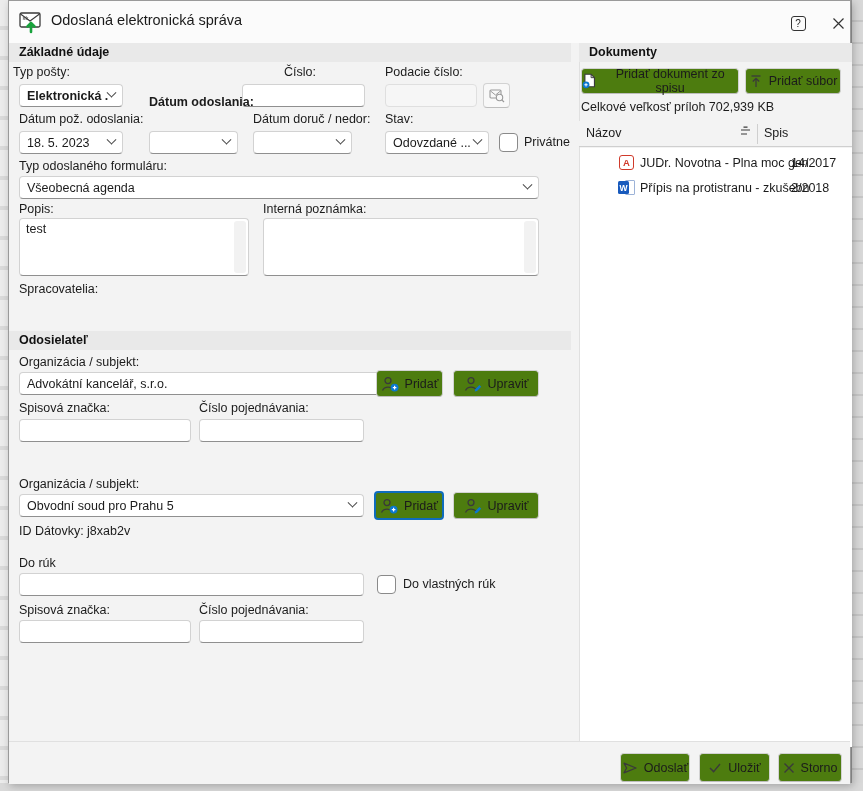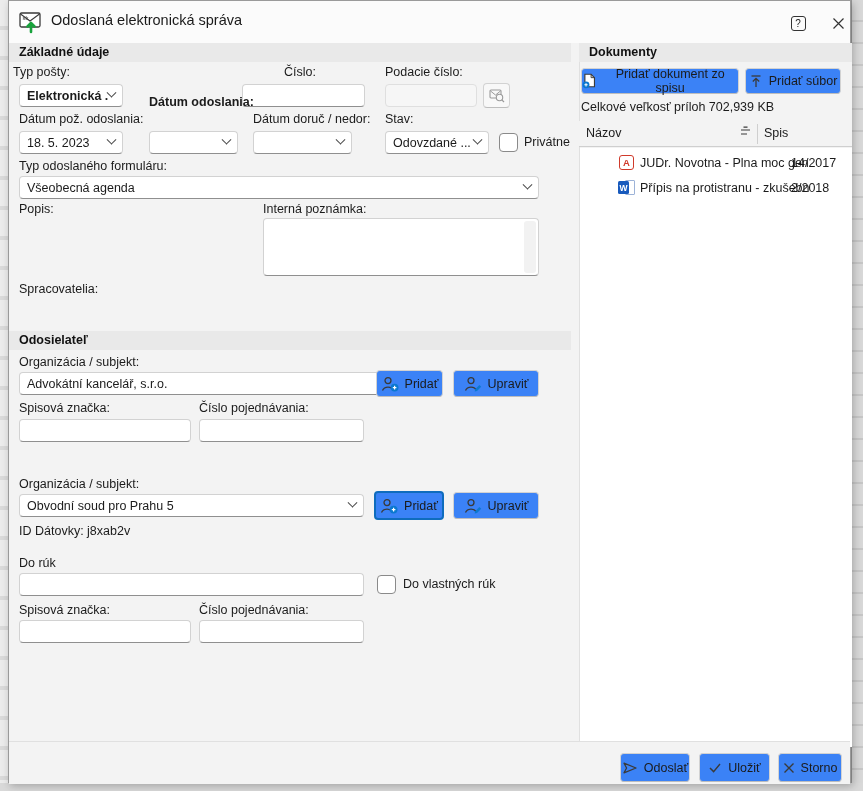--- a/index.html
+++ b/index.html
@@ -35,21 +35,21 @@
            padding:0 7px; font-size:12.5px; color:#1b1b1b; cursor:default; }
   .combo-text { white-space:nowrap; overflow:hidden; }
   .chev { width:7px; height:7px; border-right:1.3px solid #454545; border-bottom:1.3px solid #454545;
           transform:rotate(45deg) translate(-2px,-2px); flex:0 0 auto; }
 
   .ta-wrap { position:absolute; background:#fff; border:1px solid #d2d2d2; border-bottom-color:#8f8f8f; border-radius:4px; }
   .ta { width:100%; height:100%; border:none; outline:none; resize:none; background:transparent;
         font-family:inherit; font-size:12.5px; color:#1b1b1b; padding:3px 18px 3px 6px; }
   .ta-track { position:absolute; right:2px; top:2px; bottom:2px; width:12px; background:#f2f2f2; border-radius:3px; }
 
-  .btn { position:absolute; background:#3b82f6; border:1px solid #d2d2d2; border-bottom-color:#bdbdbd; border-radius:4px;
+  .btn { position:absolute; background:#4d7c0f; border:1px solid #d2d2d2; border-bottom-color:#bdbdbd; border-radius:4px;
          display:flex; align-items:center; justify-content:center; gap:6px; font-size:12.5px; color:#1b1b1b;
          font-family:inherit; cursor:default; }
   .btn.focused { border:2px solid #0f6cbd; }
 
   .checkbox { position:absolute; width:19px; height:19px; background:#fff; border:1px solid #8a8a8a; border-radius:4px; }
 
   .tbl-header { position:absolute; left:570px; top:120px; width:273px; height:26px; background:#f3f3f3;
                 border-bottom:1px solid #cfcfcf; font-size:12.5px; color:#1b1b1b; }
   .tbl-body { position:absolute; left:571px; top:147px; width:272px; height:599px; background:#ffffff; }
   .tbl-row { position:absolute; left:0; width:100%; height:25px; font-size:12.5px; color:#1b1b1b; }
@@ -144,20 +144,24 @@
       <span class="lbl" style="left:515px;top:92px;">Privátne</span>
 
       <span class="lbl" style="left:10px;top:116px;">Typ odoslaného formuláru:</span>
       <div class="combo" style="left:10px;top:133px;width:520px;">
         <span class="combo-text">Všeobecná agenda</span>
         <span class="chev"></span>
       </div>
 
       <span class="lbl" style="left:10px;top:159px;">Popis:</span>
       <span class="lbl" style="left:254px;top:159px;">Interná poznámka:</span>
+      <div class="ta-wrap" style="left:10px;top:175px;width:230px;height:58px;">
+        <textarea class="ta" style="">test</textarea>
+        <span class="ta-track"></span>
+      </div>
       <div class="ta-wrap" style="left:254px;top:175px;width:276px;height:58px;">
         <textarea class="ta" style=""></textarea>
         <span class="ta-track"></span>
       </div>
 
       <span class="lbl" style="left:10px;top:239px;">Spracovatelia:</span>
 
       <div class="band" style="left:0;top:288px;width:562px;">Odosielateľ</div>
       <span class="lbl" style="left:10px;top:312px;">Organizácia / subjekt:</span>
       <div class="combo" style="left:10px;top:329px;width:382px;">

